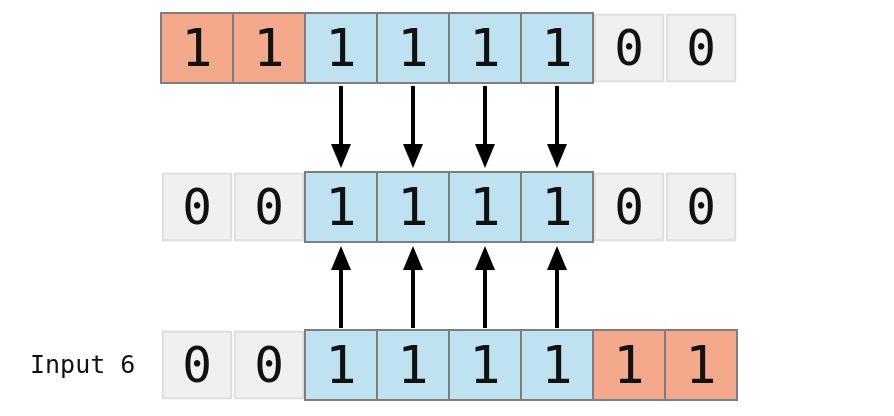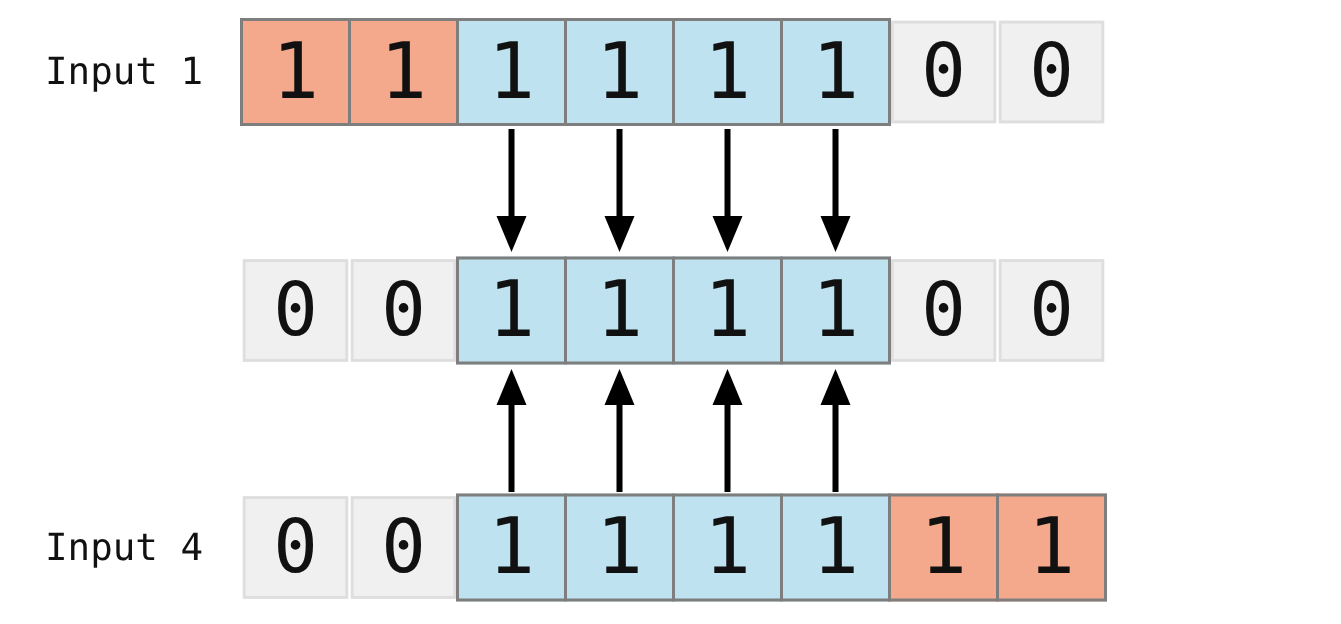--- a/index.html
+++ b/index.html
@@ -58,22 +58,21 @@
   }
   .arrow.down .shaft { top: 0; }
   .arrow.down .head  { bottom: 0; border-top: 24px solid var(--arrow, #000); }
   .arrow.up   .shaft { bottom: 0; }
   .arrow.up   .head  { top: 0; border-bottom: 24px solid var(--arrow, #000); }
 </style>
 </head>
 <body>
 
 <div class="canvas">
-  <div class="row-label label-input1">Input 1</div>
-  <div class="row-label label-input2">Input 4</div>
+  <div class="row-label label-input2">Input 6</div>
 
   <div class="bit-row row-0">
       <div class="cell red">1</div>
       <div class="cell red">1</div>
       <div class="cell blue">1</div>
       <div class="cell blue">1</div>
       <div class="cell blue">1</div>
       <div class="cell blue">1</div>
       <div class="cell gray">0</div>
       <div class="cell gray">0</div>

